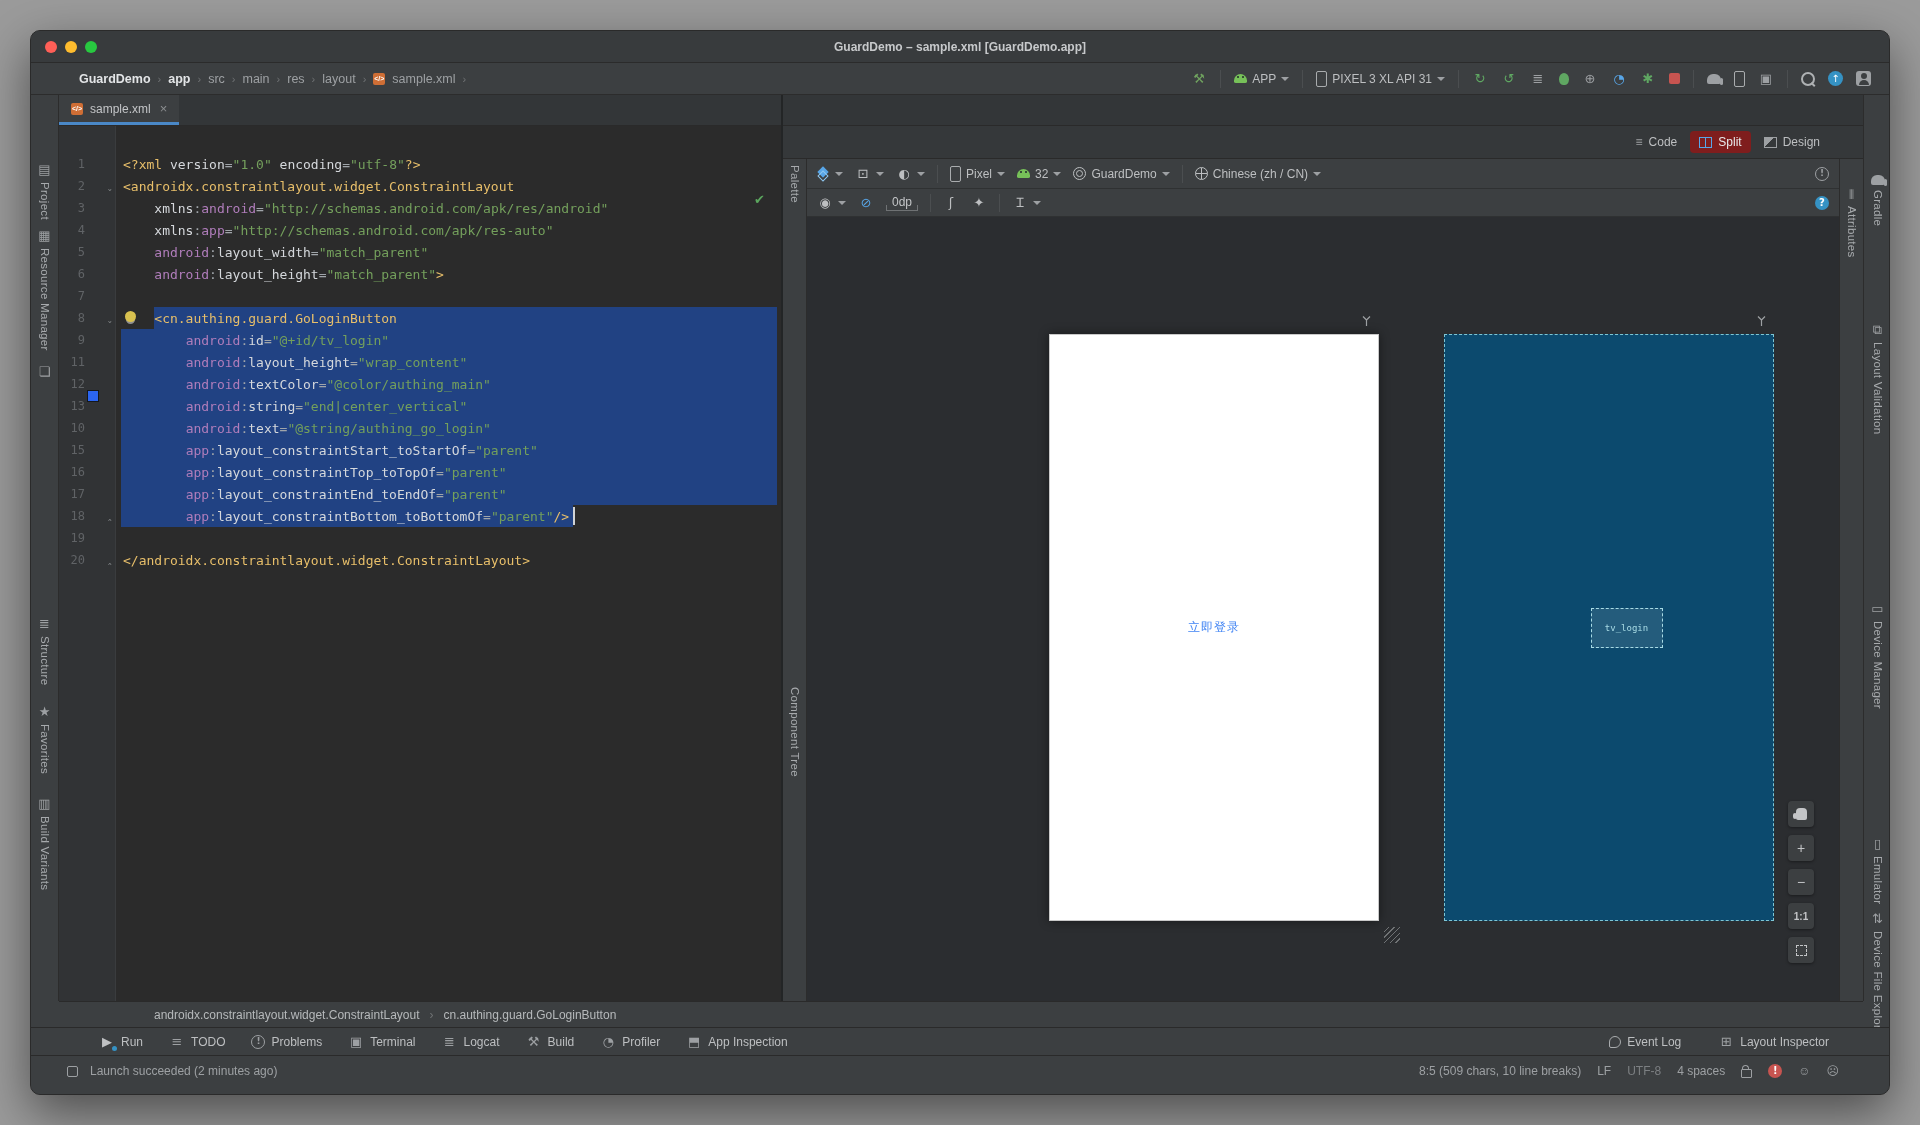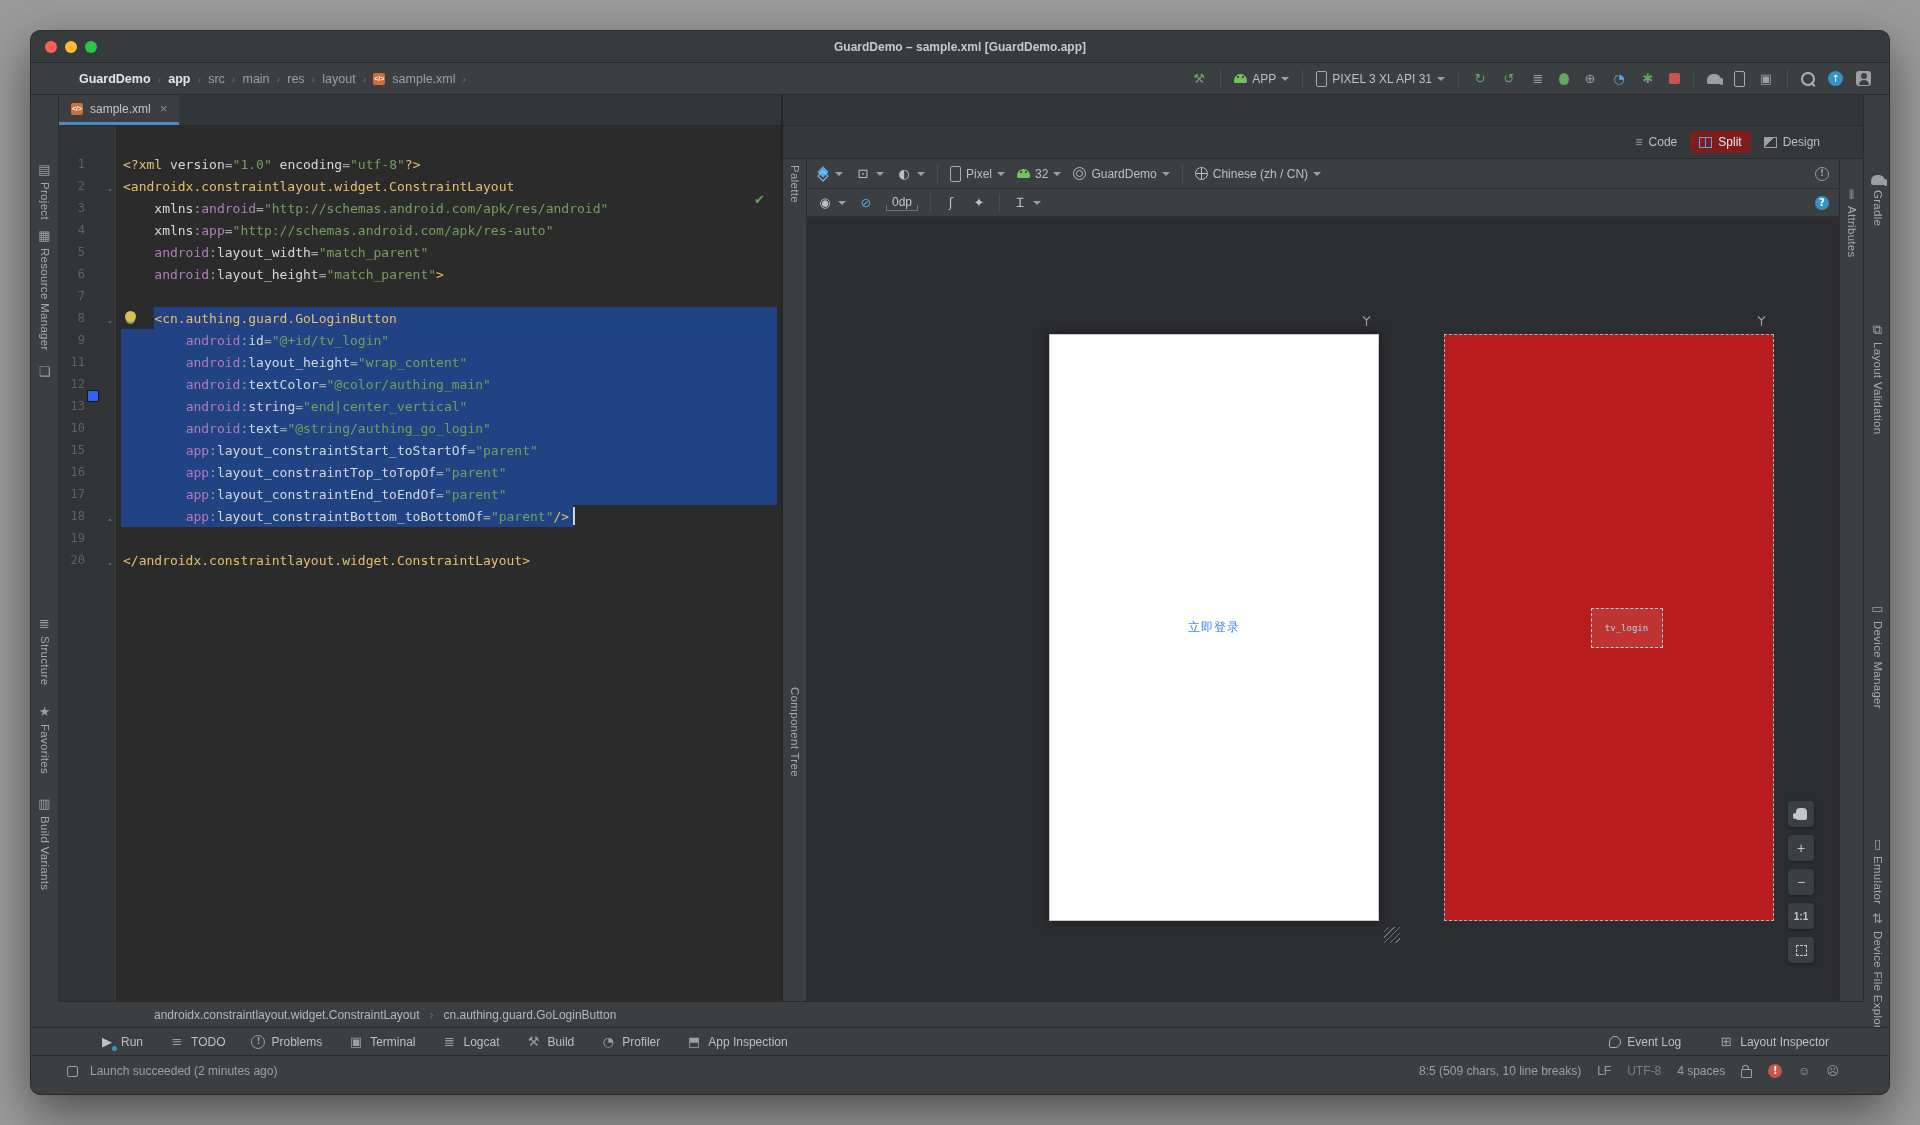--- a/index.html
+++ b/index.html
@@ -95,21 +95,21 @@
   .dtb{height:30px;flex:none;background:#3c3f41;border-bottom:1px solid #2f3132;display:flex;align-items:center;gap:12px;padding:0 10px;box-sizing:border-box;}
   .dtb2{height:28px;}
   .dtb-item{display:flex;align-items:center;gap:5px;color:#bdbfc1;font-size:12px;cursor:default;}
   .dtb .spacer{flex:1;}
   .margin-box{border-bottom:1px solid #6f7274;padding:0 6px 1px;position:relative;color:#c3c5c7;font-size:12px;}
   .margin-box::before,.margin-box::after{content:"";position:absolute;bottom:0;width:1px;height:5px;background:#6f7274;}
   .margin-box::before{left:0}.margin-box::after{right:0}
   .canvas{flex:1;background:#2b2d30;position:relative;overflow:hidden;}
   .phone{position:absolute;top:117px;width:330px;height:587px;}
   .phone-design{left:242px;background:#ffffff;border:1px solid #c9c9c9;box-shadow:0 0 10px rgba(0,0,0,.45);display:flex;align-items:center;justify-content:center;box-sizing:border-box;}
-  .phone-blueprint{left:637px;background:#b91c1c;border:1px dashed #7fc6d4;display:flex;align-items:center;justify-content:center;box-sizing:border-box;padding-left:35px;}
+  .phone-blueprint{left:637px;background:#0c4a6e;border:1px dashed #7fc6d4;display:flex;align-items:center;justify-content:center;box-sizing:border-box;padding-left:35px;}
   .design-login-text{font-size:12px;color:#4285f4;letter-spacing:1px;}
   .bp-box{width:70px;height:38px;background:rgba(255,255,255,.10);border:1px dashed #a8dbe5;display:flex;align-items:center;justify-content:center;}
   .bp-box span{font-size:9px;color:#a8dbe5;font-family:"DejaVu Sans Mono",monospace;}
   .antenna{position:absolute;top:-22px;right:6px;}
   .zoom-controls{position:absolute;right:25px;top:584px;display:flex;flex-direction:column;gap:8px;align-items:center;}
   .zc{width:26px;height:26px;border-radius:4px;background:#3c3f41;color:#c3c5c7;display:flex;align-items:center;justify-content:center;font-size:14px;cursor:default;box-shadow:0 1px 3px rgba(0,0,0,.4);}
   .zc.small{font-size:10px;font-weight:bold;}
   .ic-hand{width:11px;height:12px;background:#c3c5c7;border-radius:4px 4px 2px 2px;position:relative;}
   .ic-hand::before{content:"";position:absolute;left:-3px;top:5px;width:4px;height:6px;border-radius:2px;background:#c3c5c7;}
   .ic-fit{width:11px;height:11px;border:1.5px dashed #c3c5c7;box-sizing:border-box;}

